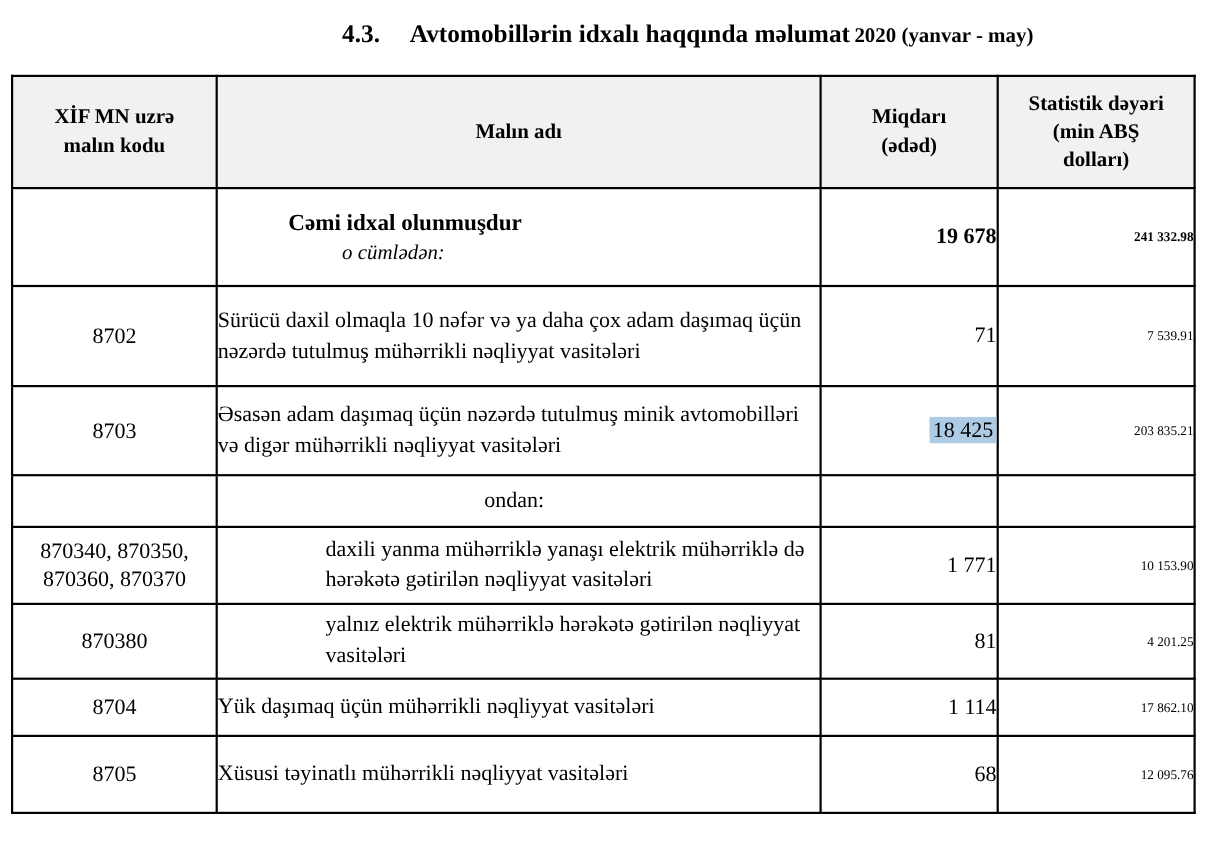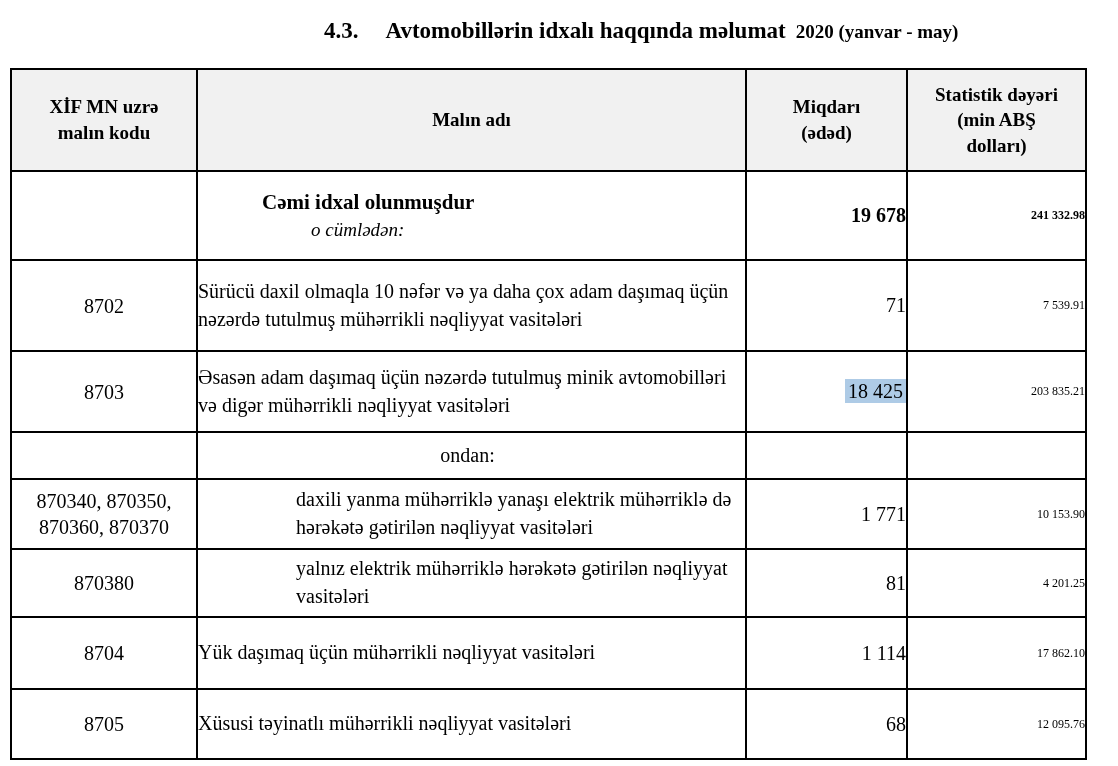--- a/index.html
+++ b/index.html
@@ -7,28 +7,28 @@
     margin: 0; padding: 0;
     width: 1118px; height: 766px;
     background: #ffffff;
     font-family: "Liberation Serif", serif;
     color: #000;
     overflow: hidden;
     position: relative;
   }
   .title-row {
     position: absolute;
-    left: 324px; top: 18px;
+    left: 311px; top: 18px;
     display: flex;
     align-items: baseline;
     white-space: nowrap;
   }
   .title-num  { font-weight: bold; font-size: 23px; margin-right: 27px; }
   .title-main { font-weight: bold; font-size: 23px; }
-  .title-period { font-weight: bold; font-size: 19px; margin-left: 10px; }
+  .title-period { font-weight: bold; font-size: 19px; margin-left: 4px; }
 
   table.data {
     position: absolute;
     left: 10px; top: 68px;
     width: 1075px;
     border-collapse: collapse;
     table-layout: fixed;
   }
   table.data th, table.data td {
     border: 2px solid #000;
@@ -142,21 +142,21 @@
     <td class="val">10 153.90</td>
   </tr>
 
   <tr class="row-sub" style="height:68px">
     <td class="code">870380</td>
     <td class="name">yalnız elektrik mühərriklə hərəkətə gətirilən nəqliyyat vasitələri</td>
     <td class="qty">81</td>
     <td class="val">4 201.25</td>
   </tr>
 
-  <tr style="height:72px">
+  <tr style="height:52px">
     <td class="code">8704</td>
     <td class="name">Yük daşımaq üçün mühərrikli nəqliyyat vasitələri</td>
     <td class="qty">1 114</td>
     <td class="val">17 862.10</td>
   </tr>
 
   <tr style="height:70px">
     <td class="code">8705</td>
     <td class="name">Xüsusi təyinatlı mühərrikli nəqliyyat vasitələri</td>
     <td class="qty">68</td>

